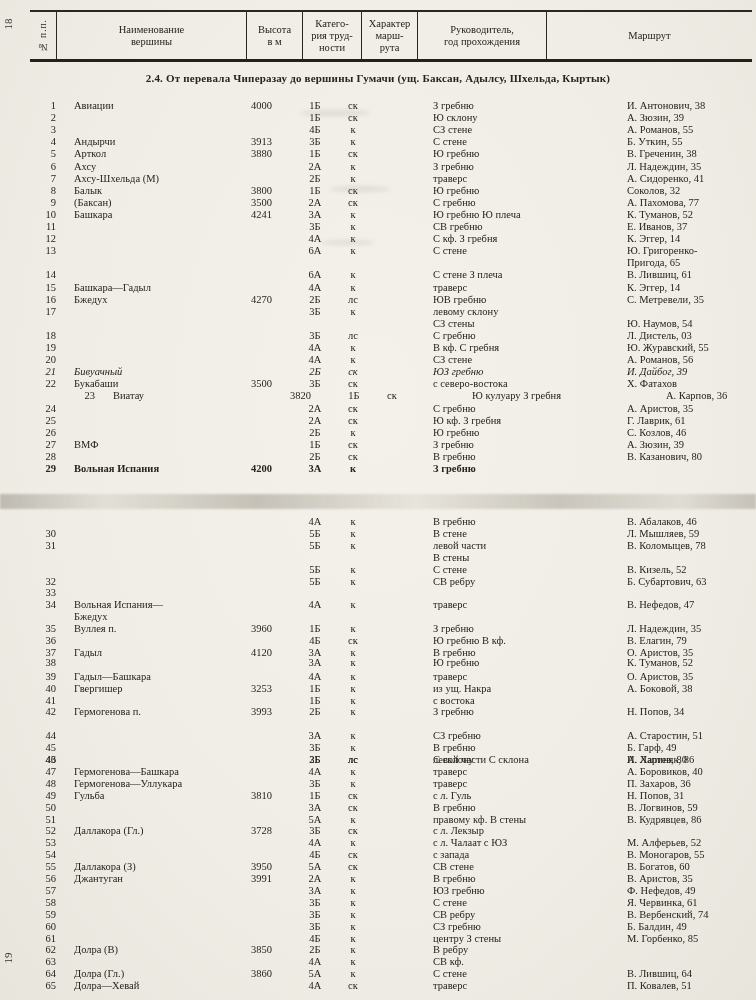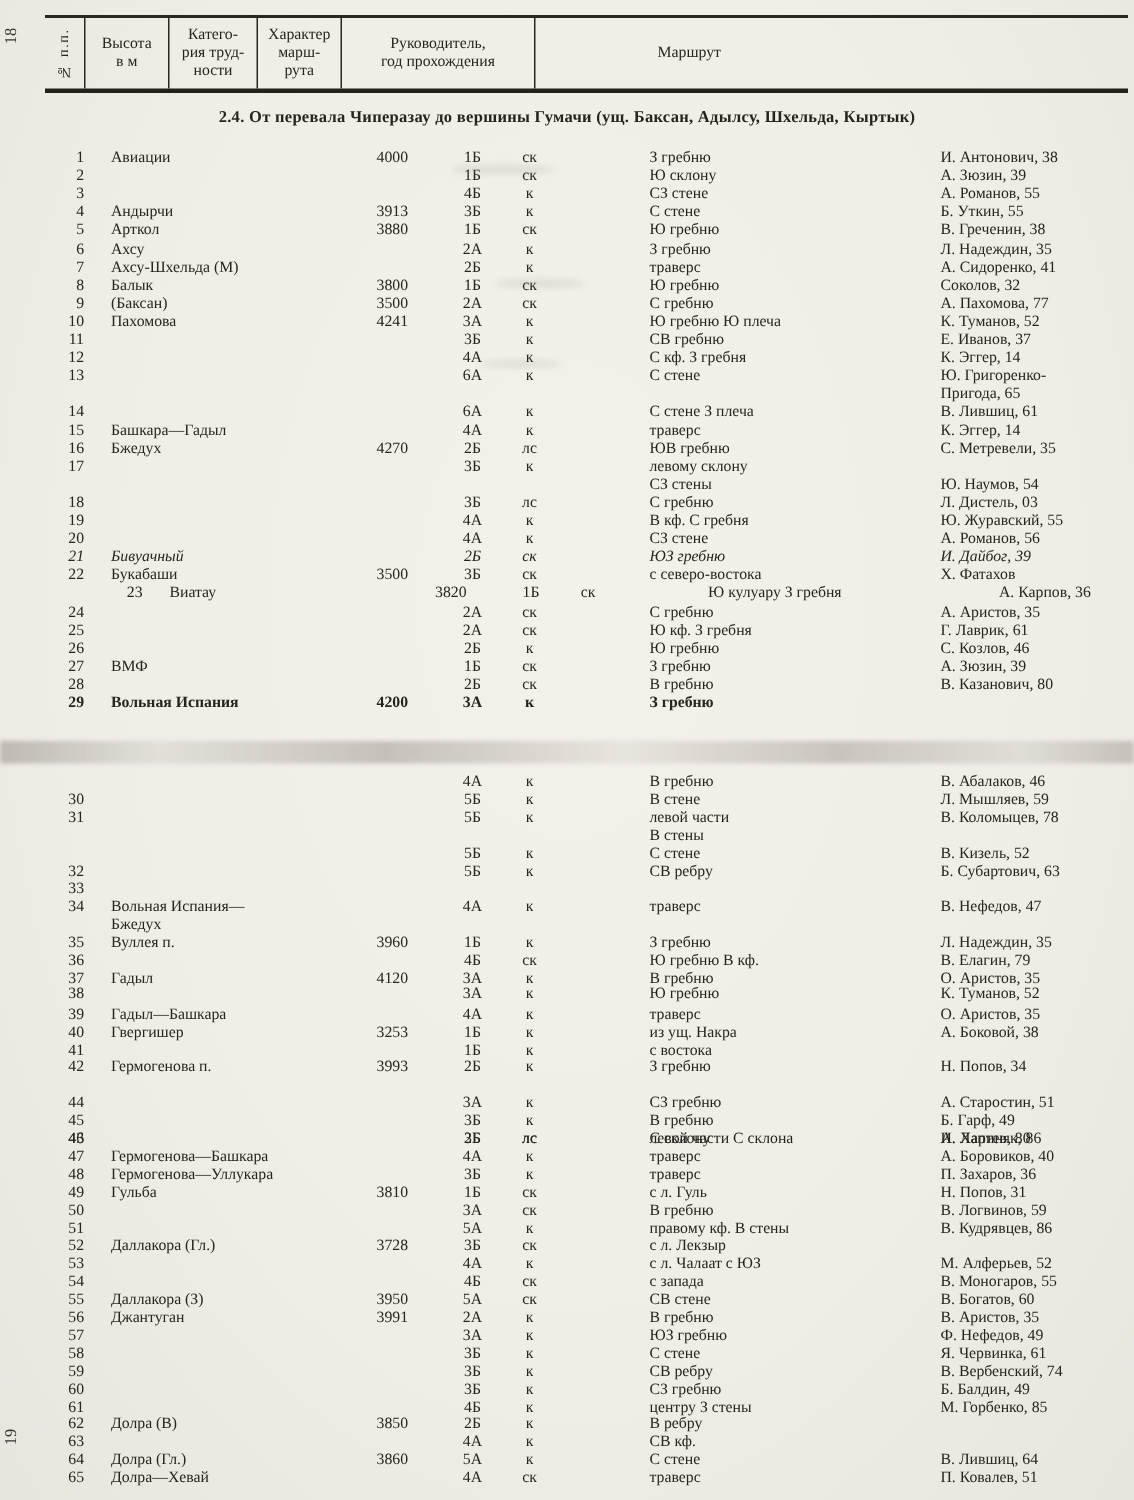--- a/index.html
+++ b/index.html
@@ -57,20 +57,22 @@
 
 <div id="page">
 
   <div class="pagenum" id="pagenum-top">18</div>
   <div class="pagenum" id="pagenum-bottom">19</div>
 
   <div id="thead">
     <div class="hc" id="hc-num">
       <span class="vert">№ п.п.</span>
     </div>
+    <div class="hc" id="hc-name">Наименование
+вершины</div>
     <div class="hc" id="hc-height">Высота
 в м</div>
     <div class="hc" id="hc-grade">Катего-
 рия труд-
 ности</div>
     <div class="hc" id="hc-char">Характер
 марш-
 рута</div>
     <div class="hc" id="hc-leader">Руководитель,
 год прохождения</div>
@@ -150,21 +152,21 @@
         <span class="cell c-num">9</span>
         <span class="cell c-name">(Баксан)</span>
         <span class="cell c-h">3500</span>
         <span class="cell c-cat">2А</span>
         <span class="cell c-char">ск</span>
         <span class="cell c-route">С гребню</span>
         <span class="cell c-leader">А. Пахомова, 77</span>
       </div>
       <div class="trow" style="top: 208.9px;">
         <span class="cell c-num">10</span>
-        <span class="cell c-name">Пахомова</span>
+        <span class="cell c-name">Башкара</span>
         <span class="cell c-h">4241</span>
         <span class="cell c-cat">3А</span>
         <span class="cell c-char">к</span>
         <span class="cell c-route">Ю гребню Ю плеча</span>
         <span class="cell c-leader">К. Туманов, 52</span>
       </div>
       <div class="trow" style="top: 221px;">
         <span class="cell c-num">11</span>
         <span class="cell c-cat">3Б</span>
         <span class="cell c-char">к</span>

